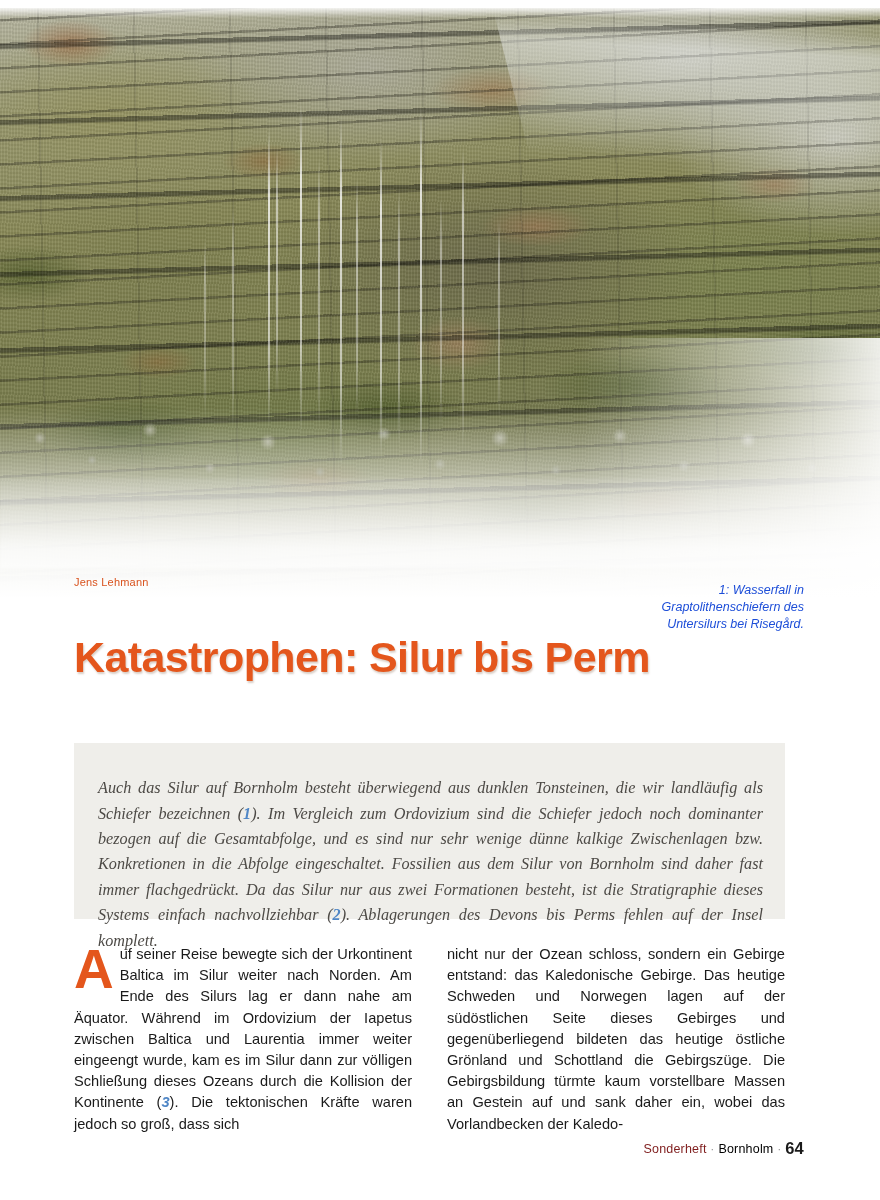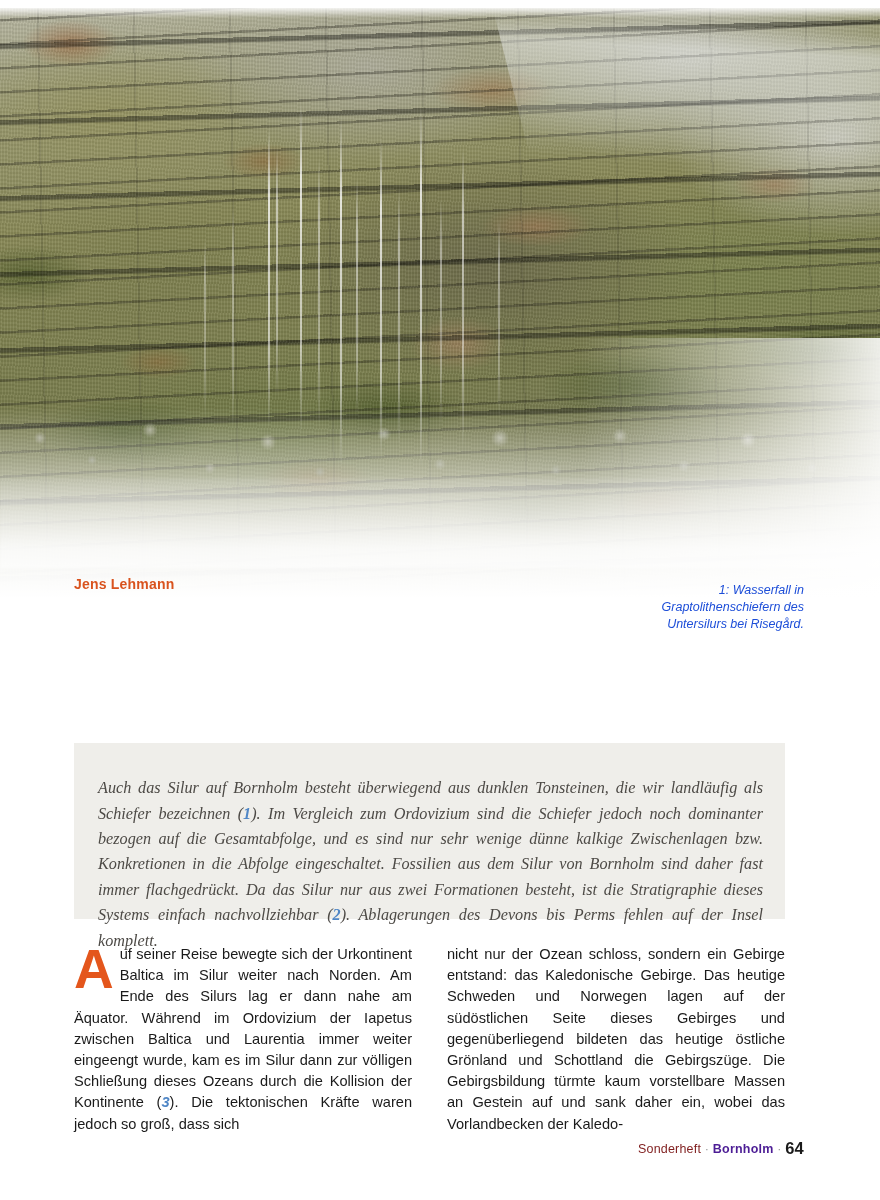--- a/index.html
+++ b/index.html
@@ -157,21 +157,21 @@
     background:linear-gradient(to right, rgba(255,255,255,0), rgba(255,255,255,.45) 55%, rgba(255,255,255,.88));
   }
   .fade-top{
     position:absolute;left:0;top:0;width:880px;height:10px;
     background:linear-gradient(to bottom, rgba(255,255,255,.85), rgba(255,255,255,0));
   }
 
   
   .byline{
     position:absolute;left:74px;top:576px;
-    font-size:14px;font-weight:bold;color:#d9531e;letter-spacing:.2px;
+    font-size:11px;font-weight:normal;color:#d9531e;letter-spacing:.2px;
   }
   .headline{
     position:absolute;left:74px;top:604px;width:620px;
     font-size:43px;line-height:49px;font-weight:bold;color:#e4561c;
     letter-spacing:-.6px;
     text-shadow:1px 2px 2px rgba(120,80,50,.28);
   }
   .headline .hl-line{display:block;white-space:nowrap;}
 
   .fig-caption{
@@ -215,21 +215,21 @@
     font-weight:bold;color:#e4561c;
     padding:2px 6px 0 0;margin-top:1px;
   }
 
   
   .footer{
     position:absolute;right:76px;bottom:42px;
     font-size:12.5px;color:#8a8a8a;letter-spacing:.2px;
   }
   .footer .f-pub{color:#7f1d1d;}
-  .footer .f-title{color:#4c1d95;font-weight:bold;}
+  .footer .f-title{color:#000000;font-weight:normal;}
   .footer .f-sep{color:#9a9a9a;}
   .footer .f-page{color:#1a1a1a;font-weight:bold;font-size:16.5px;vertical-align:-1px;}
 </style>
 </head>
 <body>
 
 <div class="page">
 
   <div class="photo-wrap">
     <div class="photo">
@@ -270,20 +270,21 @@
 
   <div class="fig-caption">
     <span>1: Wasserfall in</span>
     <span>Graptolithenschiefern des</span>
     <span>Untersilurs bei Risegård.</span>
   </div>
 
   <div class="byline">Jens Lehmann</div>
 
   <h1 class="headline">
+    <span class="hl-line">Katastrophen: Silur bis Perm</span>
   </h1>
 
   <div class="lead-box">
     <p class="lead-text"><span>Auch das Silur auf Bornholm besteht überwiegend aus dunklen Tonsteinen, die wir landläufig als Schiefer bezeichnen (</span><span class="ref">1</span><span>). Im Vergleich zum Ordovizium sind die Schiefer jedoch noch dominanter bezogen auf die Gesamtabfolge, und es sind nur sehr wenige dünne kalkige Zwischenlagen bzw. Konkretionen in die Abfolge eingeschaltet. Fossilien aus dem Silur von Bornholm sind daher fast immer flachgedrückt. Da das Silur nur aus zwei Formationen besteht, ist die Stratigraphie dieses Systems einfach nachvollziehbar (</span><span class="ref">2</span><span>). Ablagerungen des Devons bis Perms fehlen auf der Insel komplett.</span></p>
   </div>
 
   <div class="cols">
     <div class="col col-left"><span class="dropcap">A</span><span>uf seiner Reise bewegte sich der Urkontinent Baltica im Silur weiter nach Norden. Am Ende des Silurs lag er dann nahe am Äquator. Während im Ordovizium der Iapetus zwischen Baltica und Laurentia immer weiter eingeengt wurde, kam es im Silur dann zur völligen Schließung dieses Ozeans durch die Kollision der Kontinente (</span><span class="ref">3</span><span>). Die tektonischen Kräfte waren jedoch so groß, dass sich</span></div>
 
     <div class="col col-right">nicht nur der Ozean schloss, sondern ein Gebirge entstand: das Kaledonische Gebirge. Das heutige Schweden und Norwegen lagen auf der südöstlichen Seite dieses Gebirges und gegenüberliegend bildeten das heutige östliche Grönland und Schottland die Gebirgszüge. Die Gebirgsbildung türmte kaum vorstellbare Massen an Gestein auf und sank daher ein, wobei das Vorlandbecken der Kaledo-</div>

